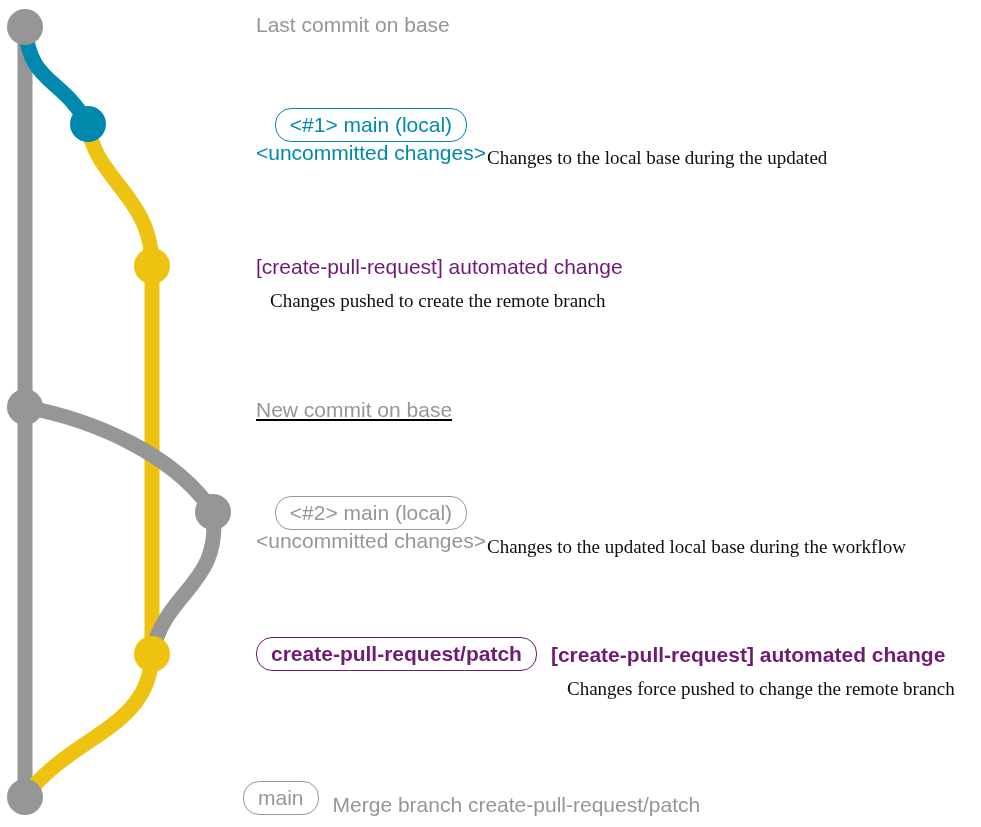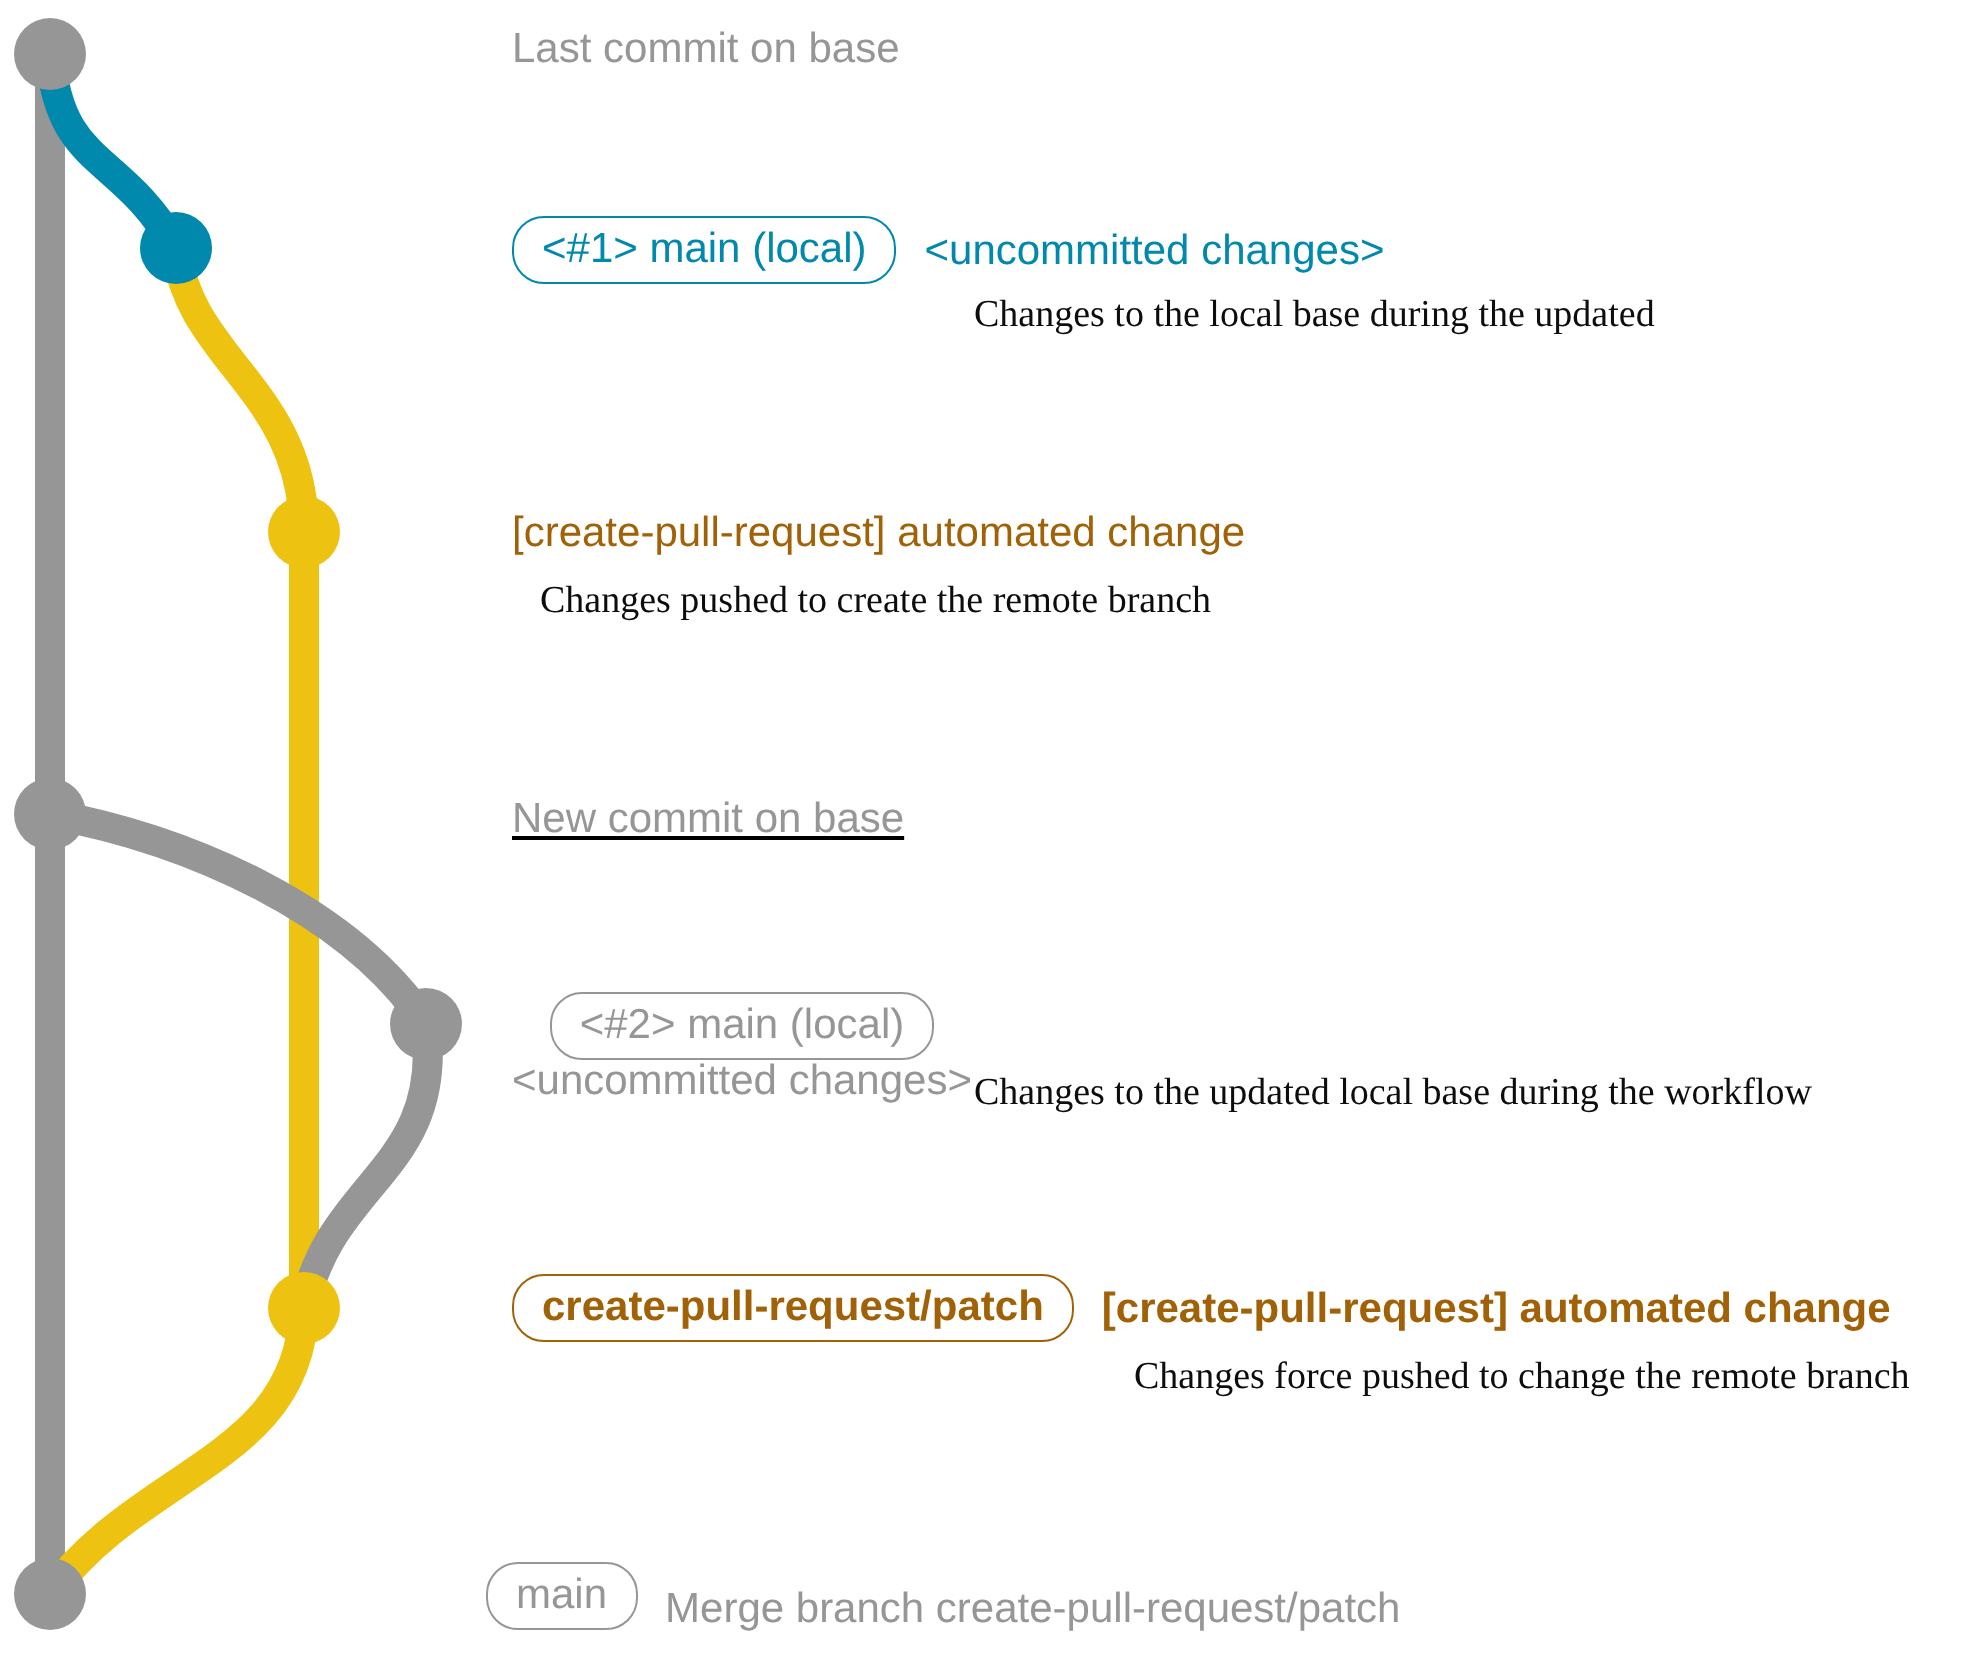--- a/index.html
+++ b/index.html
@@ -63,21 +63,21 @@
     position: absolute;
     font-family: "Liberation Serif", serif;
     font-size: 19px;
     line-height: 1;
     color: #0d0d0d;
     white-space: nowrap;
   }
 
   .c-gray   { color: #969696; }
   .c-blue   { color: #0088ad; }
-  .c-yellow { color: #a16207; }
+  .c-yellow { color: #701a75; }
 
   .gap-sm { width: 14px; display: inline-block; }
 </style>
 </head>
 <body>
 
 <div id="canvas">
 
   <svg id="graph-svg" viewBox="0 0 981 827">
 
@@ -100,21 +100,21 @@
     <circle cx="25" cy="407" r="18" fill="#969696"></circle>
     <circle cx="213" cy="512" r="18" fill="#969696"></circle>
     <circle cx="152" cy="654" r="18" fill="#edc211"></circle>
     <circle cx="25" cy="797" r="18" fill="#969696"></circle>
   </svg>
 
   <div class="row" style="left:256px; top:14px;">
     <span class="plain-title c-gray">Last commit on base</span>
   </div>
 
-  <div class="row" style="left:256px; top:108px; align-items:center;">
+  <div class="row" style="left:256px; top:108px; align-items:center;flex-direction:column;">
     <span class="pill c-blue">&lt;#1&gt; main (local)</span>
     <span class="gap-sm"></span>
     <span class="commit-title c-blue">&lt;uncommitted changes&gt;</span>
   </div>
   <div class="subtext" style="left:487px; top:148px;">Changes to the local base during the updated</div>
 
   <div class="row" style="left:256px; top:256px;">
     <span class="commit-title c-yellow">[create-pull-request] automated change</span>
   </div>
   <div class="subtext" style="left:270px; top:291px;">Changes pushed to create the remote branch</div>

